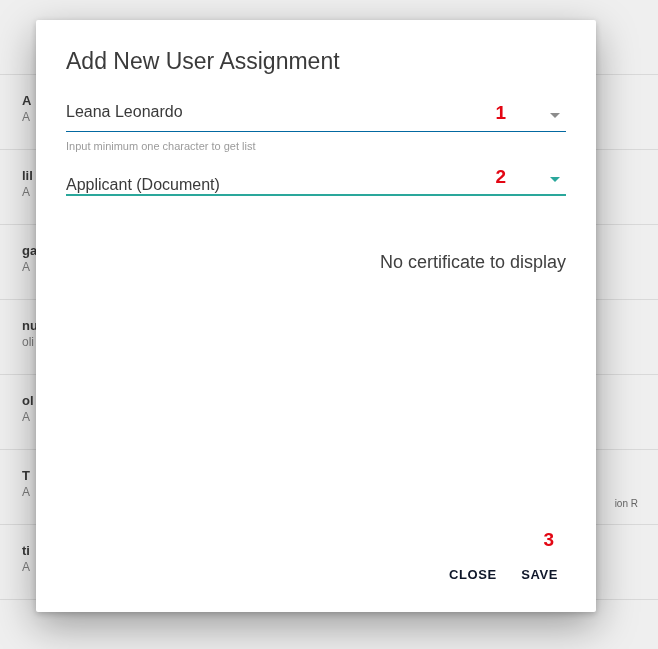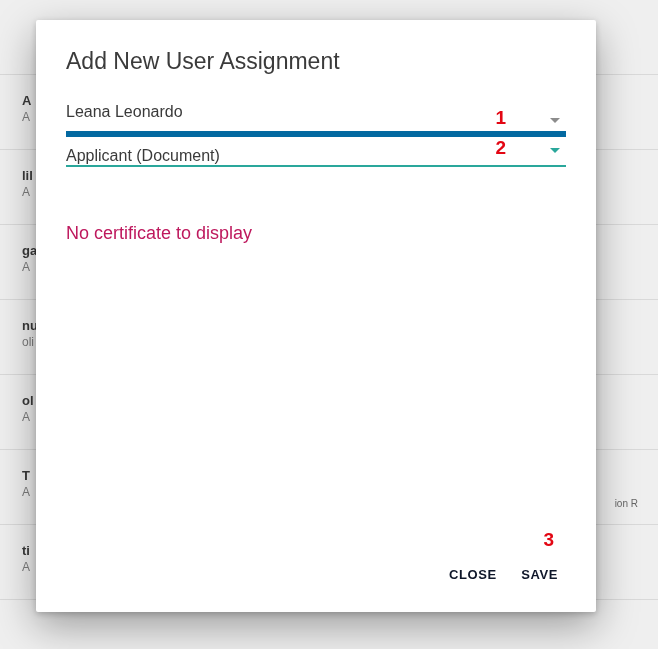--- a/index.html
+++ b/index.html
@@ -10,26 +10,26 @@
   .bg .row b{display:block;color:#3a3a3a;font-weight:600;font-size:13px;margin-top:10px}
   .bg .row span{display:block;color:#7d7d7d;font-size:12px;margin-top:2px}
   .bg .right-chip{position:absolute;right:20px;top:498px;color:#666;font-size:10px}
   
   .modal{position:absolute;left:36px;top:20px;width:560px;height:592px;background:#fff;border-radius:2px;
         box-shadow:0 14px 40px rgba(0,0,0,.35),0 2px 6px rgba(0,0,0,.2);padding:28px 30px 20px 30px;box-sizing:border-box}
   .modal h1{margin:0 0 26px 0;font-size:23px;font-weight:500;color:#3b3b3b}
   .field{position:relative;margin-bottom:8px}
   .field .label{font-size:12px;color:#8a8a8a;margin-bottom:6px;display:block}
   .field.focused .label{color:#2aa79b}
-  .field .value{font-size:16px;color:#3a3a3a;padding:2px 28px 10px 0;border-bottom:6px solid #0369a1}
+  .field .value{font-size:16px;color:#3a3a3a;padding:2px 28px 10px 0;border-bottom:1px solid #0369a1}
   .field.focused .value{border-bottom:2px solid #2aa79b;padding-bottom:0}
   .field .caret{position:absolute;right:6px;bottom:14px;width:0;height:0;border-left:5px solid transparent;border-right:5px solid transparent;border-top:5px solid #8c8c8c}
   .field.focused .caret{border-top-color:#2aa79b}
   .hint{font-size:11px;color:#9b9b9b;margin:6px 0 22px 0}
-  .empty{margin-top:56px;text-align:left;color:#be185d;font-size:18px;font-weight:500}
+  .empty{margin-top:56px;text-align:right;color:#404040;font-size:18px;font-weight:500}
   .actions{position:absolute;right:28px;bottom:22px}
   .btn{display:inline-block;font-size:13px;font-weight:700;letter-spacing:.6px;color:#0f172a;padding:8px 10px;cursor:pointer}
   
   .ann{position:absolute;color:#e30613;font-weight:700;font-size:19px;font-family:Arial,sans-serif}
 </style>
 </head>
 <body>
 
 <div class="stage">
   <div class="bg">
@@ -69,20 +69,21 @@
   </div>
 
   <div class="modal">
     <h1>Add New User Assignment</h1>
 
     <div class="field">
       <div class="value">Leana Leonardo</div>
       <span class="caret"></span>
       <span class="ann" style="right:60px;bottom:8px">1</span>
     </div>
+    <div class="hint">Input minimum one character to get list</div>
 
     <div class="field focused">
       <div class="value">Applicant (Document)</div>
       <span class="caret"></span>
       <span class="ann" style="right:60px;bottom:8px">2</span>
     </div>
 
     <div class="empty">No certificate to display</div>
 
     <div class="actions">

